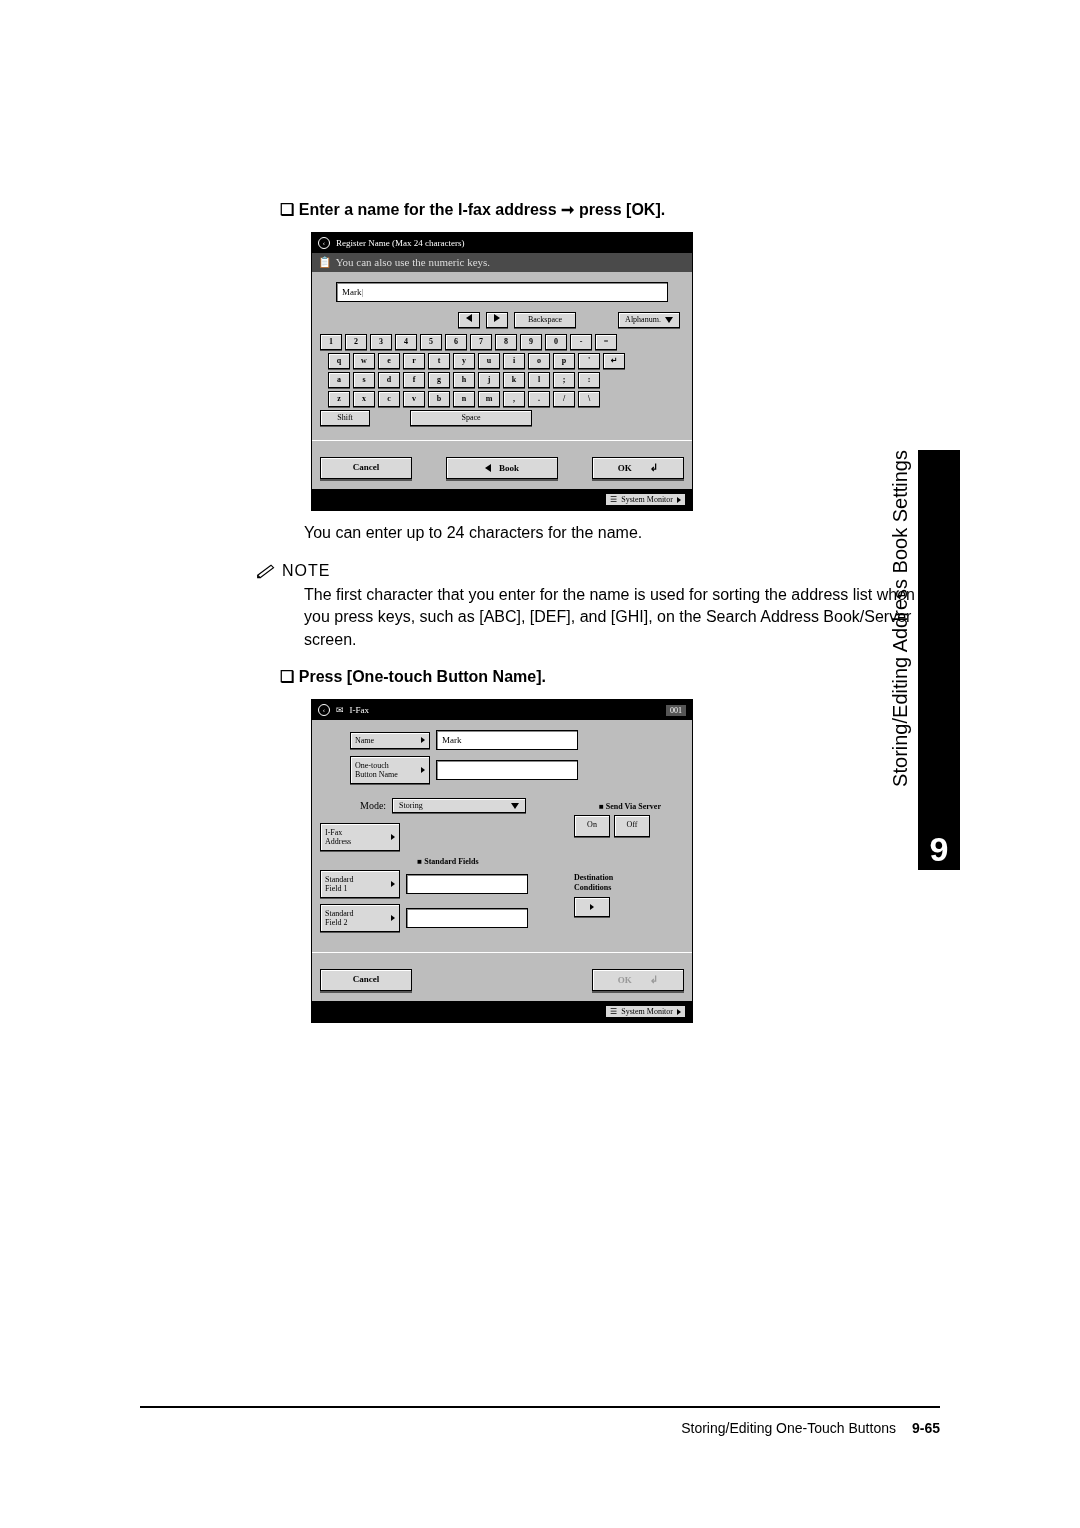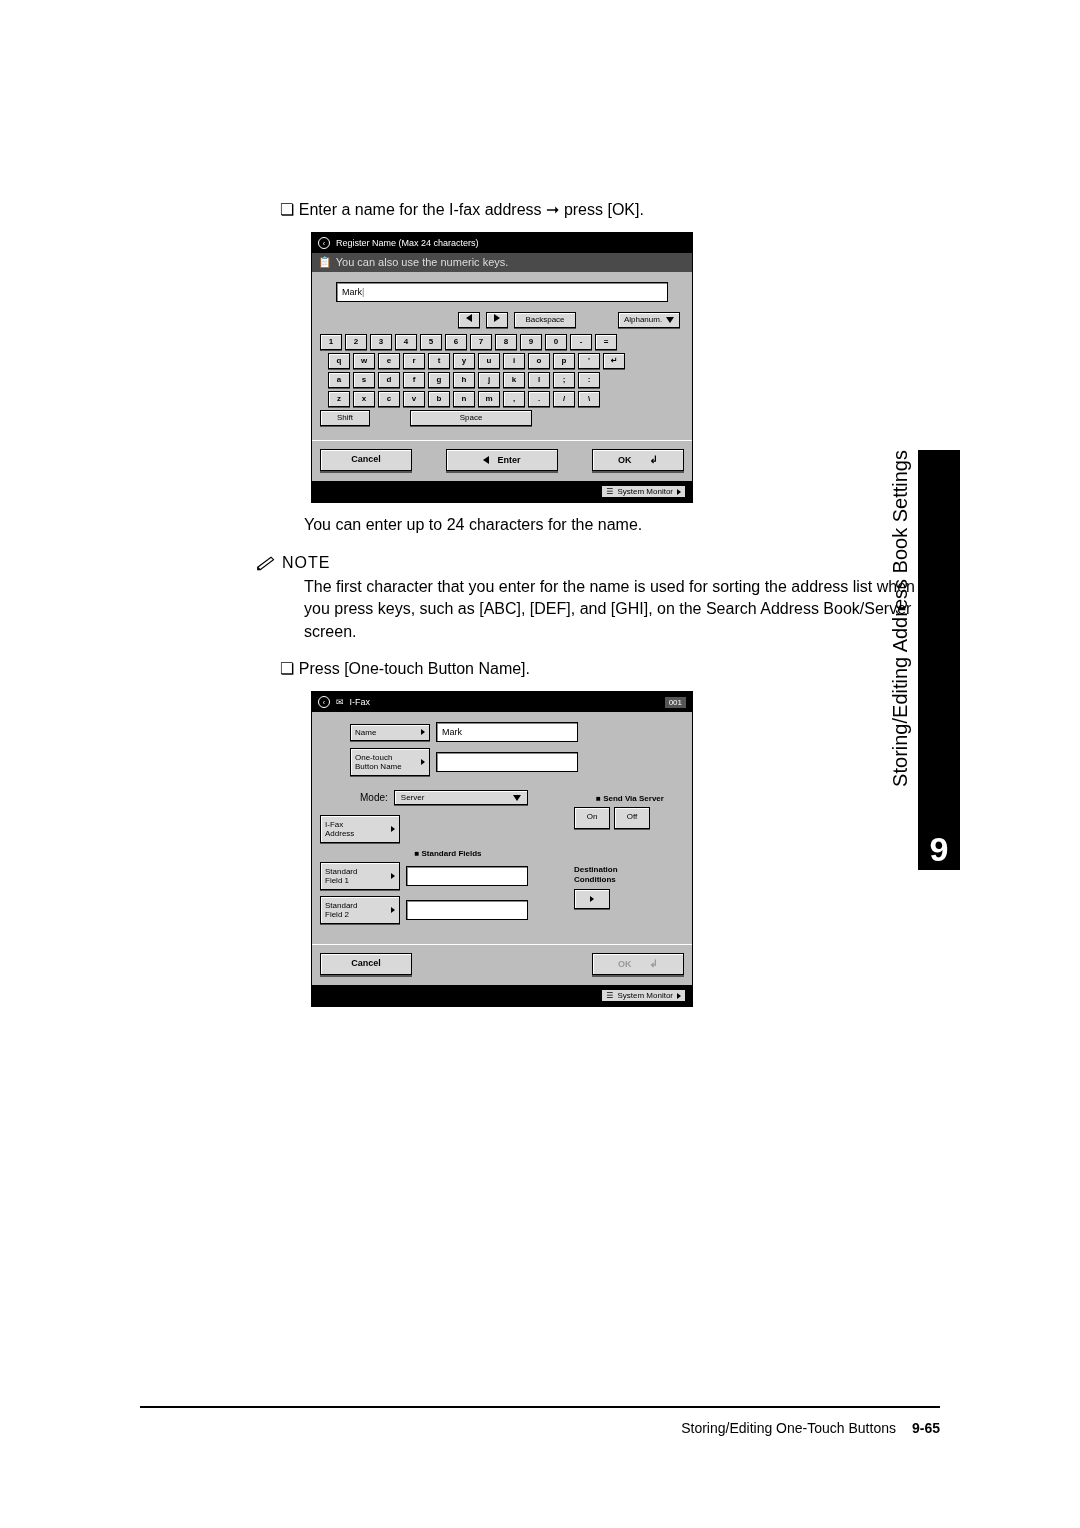--- a/index.html
+++ b/index.html
@@ -15,20 +15,21 @@
   .page {
     position: relative;
     width: 1080px;
     height: 1528px;
     box-sizing: border-box;
     padding: 200px 140px 0 280px;
   }
   .instruction {
     font-size: 16px;
     margin: 0 0 14px 0;
+    font-weight: bold;
   }
   .note-row {
     display: flex;
     align-items: center;
     gap: 6px;
     margin: 20px 0 4px 0;
   }
   .note-icon {
     width: 20px; height: 18px;
     stroke: #000; fill: none;
@@ -45,20 +46,21 @@
   }
 
   
   .shot {
     width: 380px;
     margin: 0 0 14px 32px;
     background: #f97316;
     box-shadow: 0 0 0 1px #000;
     font-size: 9px;
     color: #000;
+    font-family: Liberation Serif, serif;
   }
   .shot-title {
     background: #000;
     color: #fff;
     padding: 4px 6px;
     display: flex;
     align-items: center;
     gap: 6px;
   }
   .shot-title-right {
@@ -111,21 +113,21 @@
   .btn.toggle { width: 34px; height: 16px; line-height: 14px; }
 
   .kbd-rows { display: flex; flex-direction: column; gap: 3px; margin-top: 6px; }
   .kbd-rows .row { gap: 3px; }
   .kbd-rows .row.shiftrow { justify-content: flex-start; gap: 40px; }
 
   .bottom-bar {
     display: flex;
     justify-content: space-between;
     align-items: center;
-    padding: 8px 8px 10px 8px;
+    padding: 16px 8px 10px 8px;
     background: #bdbdbd;
     border-top: 1px solid #fff;
   }
   .bottom-btn {
     background: #d9d9d9;
     border: 1px solid #000;
     box-shadow: 0 2px 0 #555, inset 1px 1px 0 #fff;
     font-size: 9px;
     font-weight: bold;
     text-align: center;
@@ -331,21 +333,21 @@
         <div class="row shiftrow">
           <span class="btn shift">Shift</span>
           <span class="btn space">Space</span>
         </div>
       </div>
     </div>
     <div class="bottom-bar">
       <span class="bottom-btn cancel">Cancel</span>
       <span class="bottom-btn back">
         <span class="tri-left"></span>
-        <span>Enter</span>
+        <span>Book</span>
       </span>
       <span class="bottom-btn ok">
         <span>OK</span>
         <span class="enter-glyph">↲</span>
       </span>
     </div>
     <div class="footer">
       <span class="sysmon">
         <span>☰</span>
           <span>System Monitor</span>
@@ -390,21 +392,21 @@
           </span>
           <span class="field med"></span>
         </div>
       </div>
 
       <div class="two-col">
         <div style="flex:1;">
           <div class="mode-row">
             <span style="font-size:10px;">Mode:</span>
             <span class="dropdown">
-              <span>Server</span>
+              <span>Storing</span>
                 <span class="tri-down"></span>
             </span>
           </div>
           <div class="form-row">
             <span class="form-label" style="height:20px;">
               <span style="white-space:pre-line;">I-Fax
 Address</span>
                 <span class="chev tri-right-sm"></span>
             </span>
           </div>

